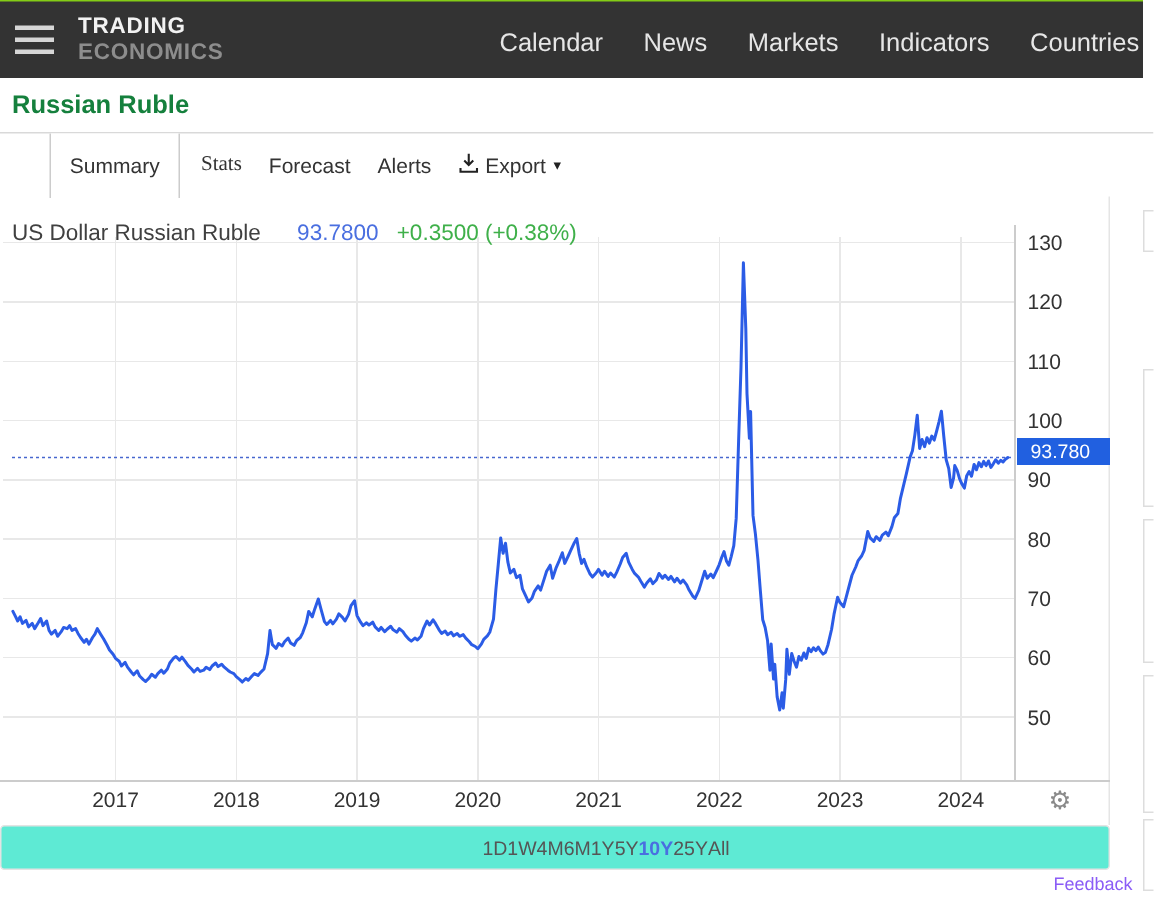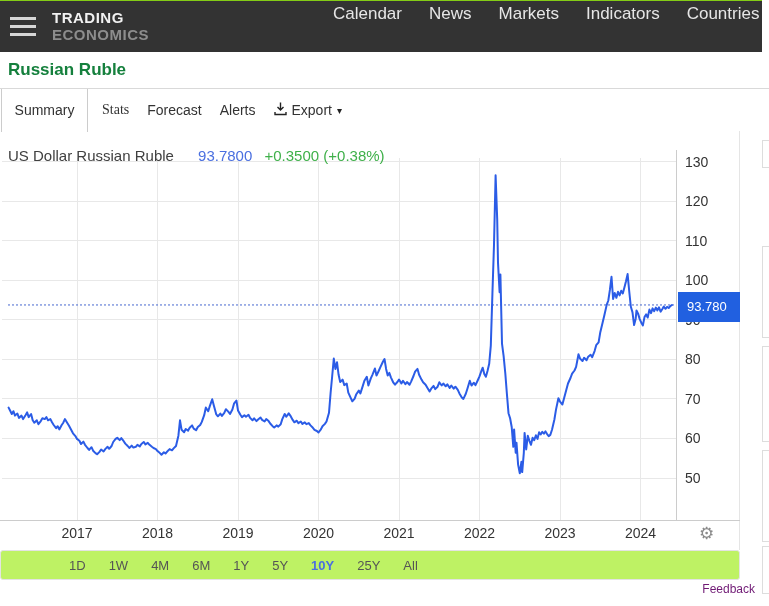--- a/index.html
+++ b/index.html
@@ -11,63 +11,63 @@
     background:#333; border-top:1px solid #84cc16; }
   .hamburger { position:absolute; left:10px; top:16px; width:26px; height:19px;
     cursor:pointer; }
   .hamburger span { display:block; width:26px; height:3px; background:#d6d6d6;
     margin-bottom:5px; }
   .logo { position:absolute; left:52px; top:8px; line-height:17px;
     font-weight:bold; font-size:15px; letter-spacing:0.5px; }
   .logo .l1 { color:#f2f2f2; }
   .logo .l2 { color:#8d8d8d; }
   .nav-links { position:absolute; left:333px; top:3px; height:49px;
-    display:flex; align-items:flex-start; gap:27px; white-space:nowrap; }
+    display:flex; align-items:center; gap:27px; white-space:nowrap; }
   .nav-links span { color:#e6e6e6; font-size:17px; cursor:pointer; }
 
   
   .page-title { position:absolute; left:8px; top:60px; font-size:17px;
     font-weight:bold; color:#15803d; }
 
   
   .tabs-row { position:absolute; left:0; top:88px; width:769px; height:43px;
     border-top:1px solid #d9d9d9; display:flex; align-items:center;
-    font-size:14px; color:#333; background:#fff; }
+    font-size:14px; color:#333; background:#fff;padding-left:32px; }
   .tab { margin-left:18px; cursor:pointer; display:flex; align-items:center; }
   .tab.first-plain { margin-left:14px;font-family:Liberation Serif, serif; }
   .tab-active { margin-left:1px; width:87px; height:43px; display:flex;
     align-items:center; justify-content:center; border-left:1px solid #ccc;
     border-right:1px solid #ccc; background:#fff; cursor:pointer; }
   .dl-icon { margin-right:5px; display:inline-block; }
   .caret { font-size:10px; margin-left:5px; color:#222; }
 
   
   .chart-wrap { position:absolute; left:0; top:131px; width:740px; height:419px;
     border-right:1px solid #e5e5e5; }
   .chart-wrap svg { position:absolute; left:0; top:0; }
   .quote-line { position:absolute; left:8px; top:147px; font-size:15px;
     color:#404040; z-index:3; white-space:nowrap; }
   .quote-line .price { margin-left:20px; }
   .quote-line .change { margin-left:8px;text-align:center; }
-  .price-badge { position:absolute; left:678px; width:62px; height:30px;
+  .price-badge { position:absolute; left:678px; width:62px; height:18px;
     color:#fff; font-size:13px; display:flex; align-items:center;
     padding-left:9px; z-index:3; }
   .gear { position:absolute; left:699px; top:392px; font-size:17px;
     color:#8a8a8a; cursor:pointer; z-index:3; }
 
   
   .range-bar { position:absolute; left:0; top:550px; width:740px; height:30px;
-    background:#bef264; border:1px solid #e3e3e3; border-radius:3px;
-    display:flex; align-items:center; padding-left:68px; gap:23px;
-    font-size:13px; color:#555; }
+    background:#5eead4; border:1px solid #e3e3e3; border-radius:3px;
+    display:flex; align-items:center; padding-left:68px; 
+    font-size:13px; color:#555;justify-content:center; }
   .range-bar span { cursor:pointer; }
   .range-bar .active { font-weight:bold; }
 
   .feedback { position:absolute; right:14px; top:582px; font-size:12px;
-    color:#701a75; cursor:pointer; }
+    color:#8b5cf6; cursor:pointer; }
 
   
   .edge-card { position:absolute; left:762px; width:40px;
     border:1px solid #ddd; background:#fff; }
   .ec1 { top:140px; height:28px; } .ec2 { top:246px; height:92px; }
   .ec3 { top:346px; height:96px; } .ec4 { top:450px; height:92px; }
   .ec5 { top:546px; height:48px; }
 </style>
 </head>
 <body>

